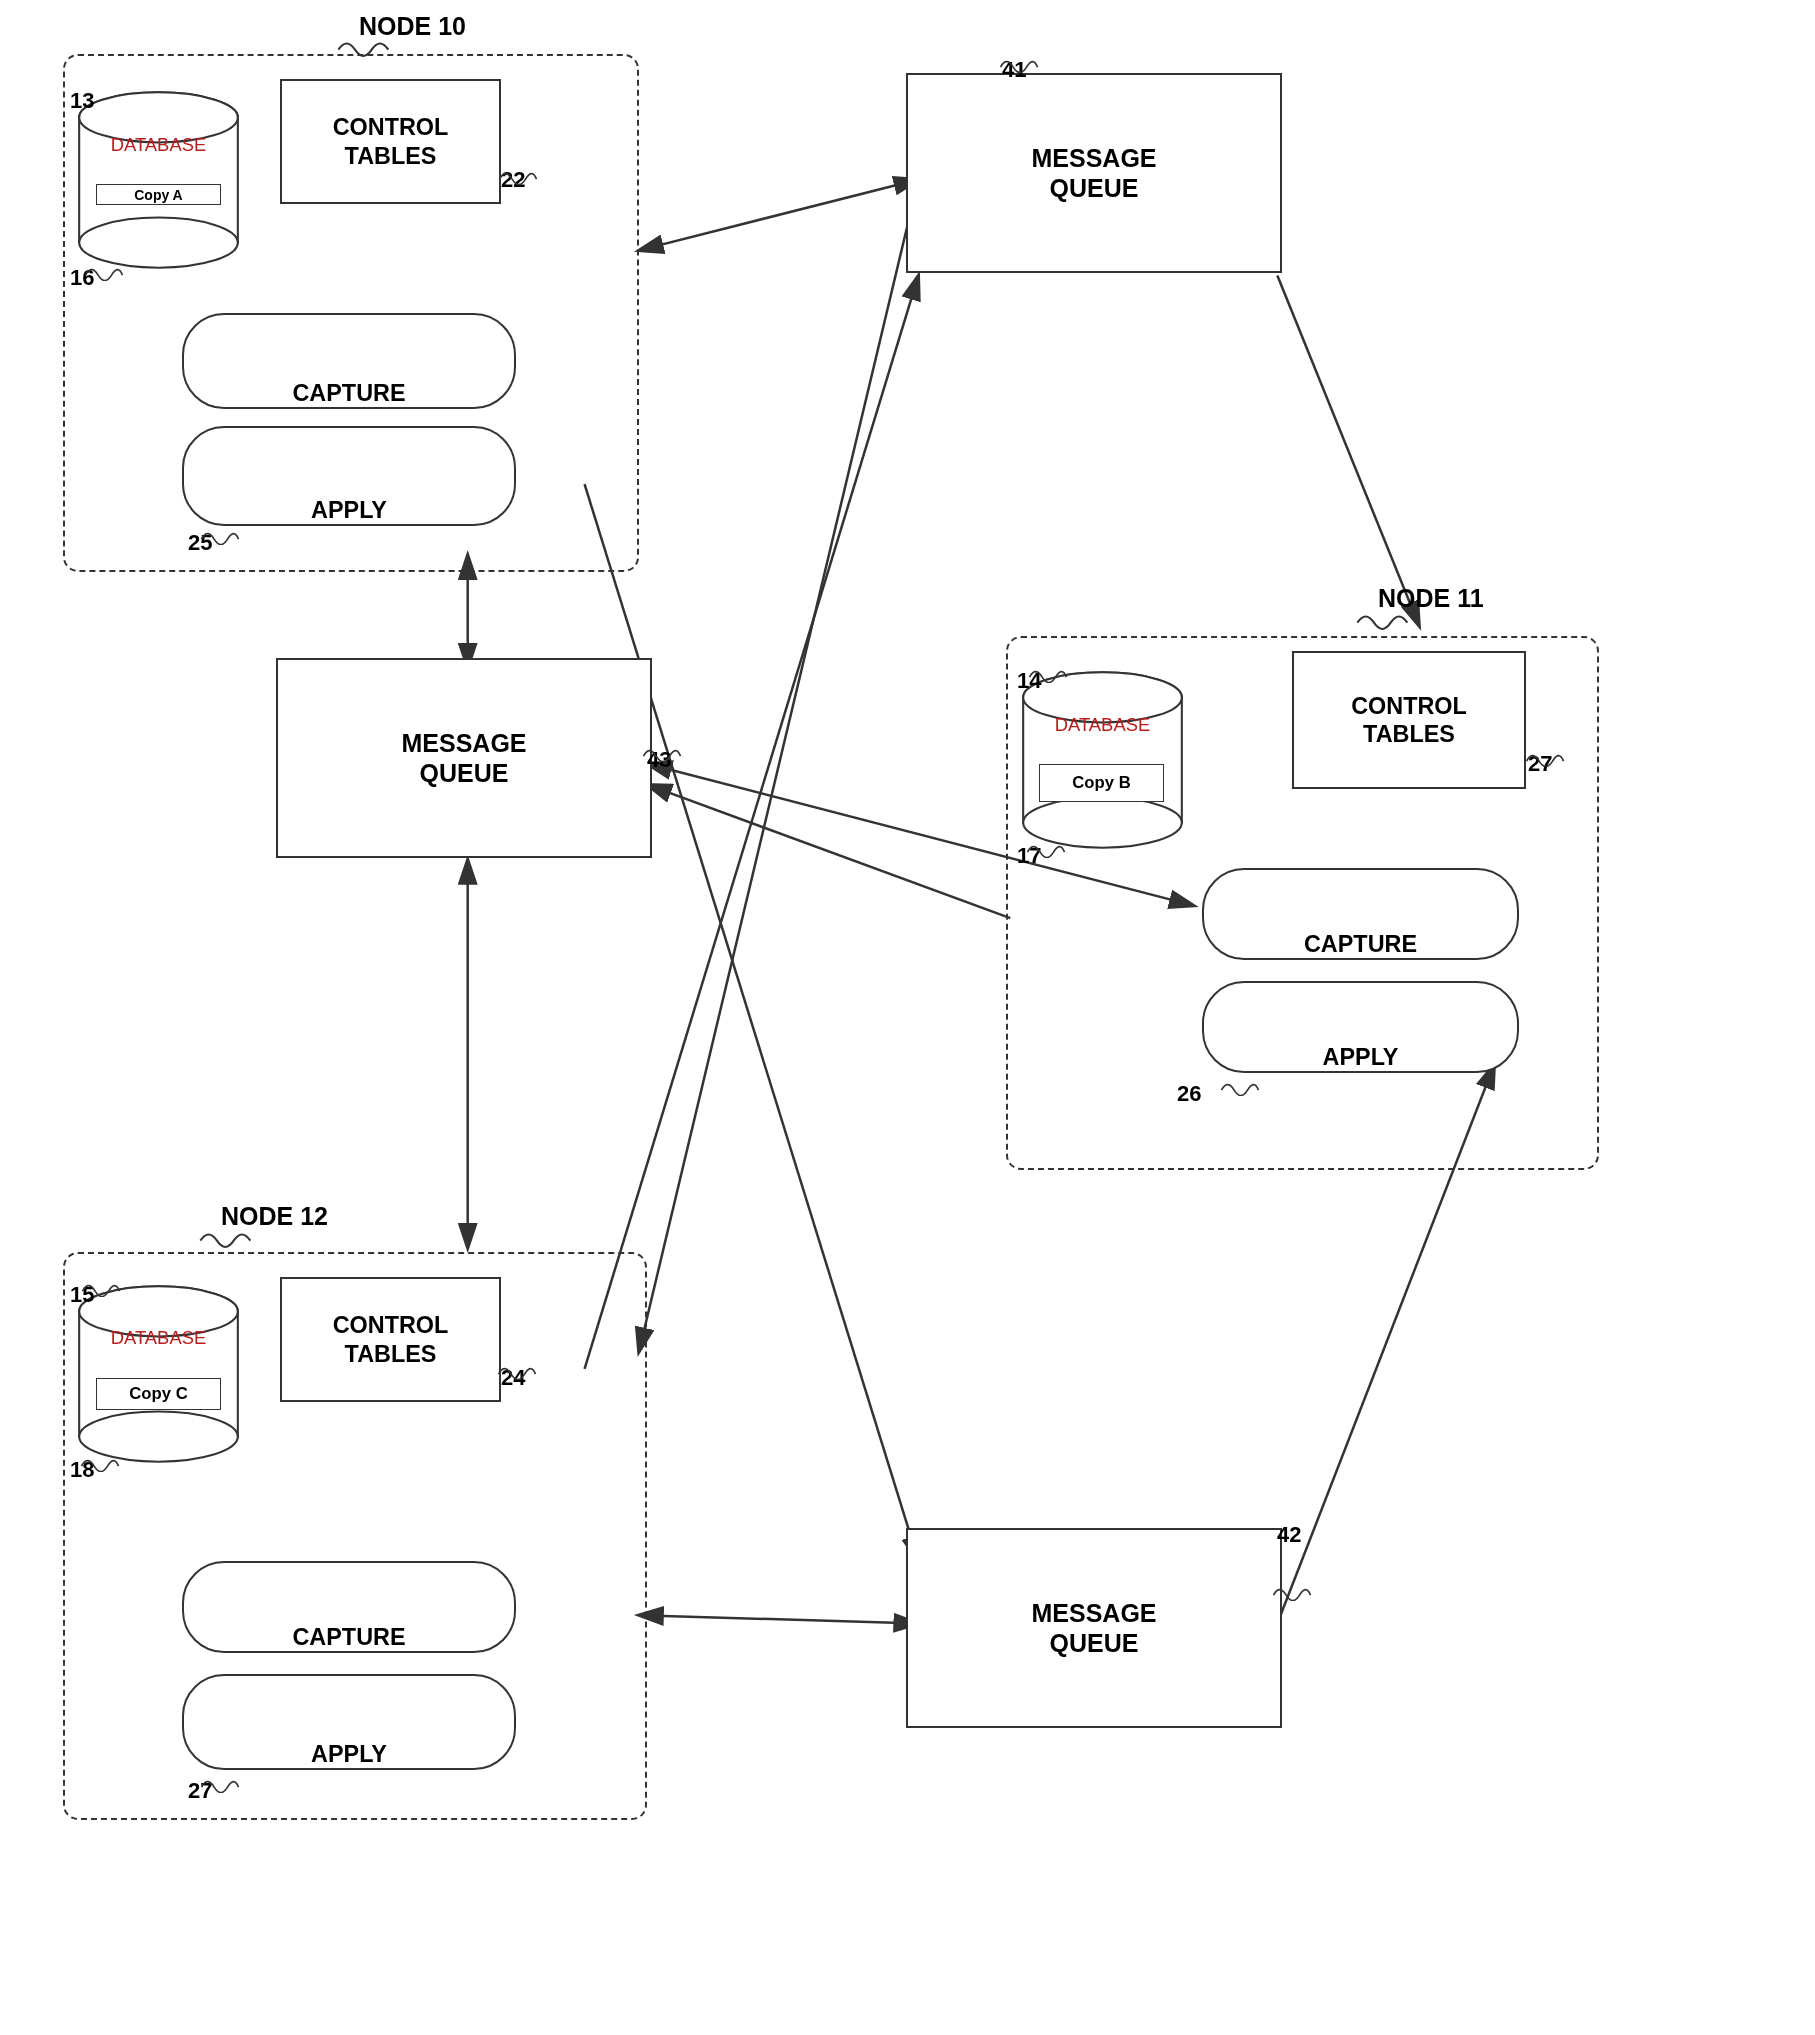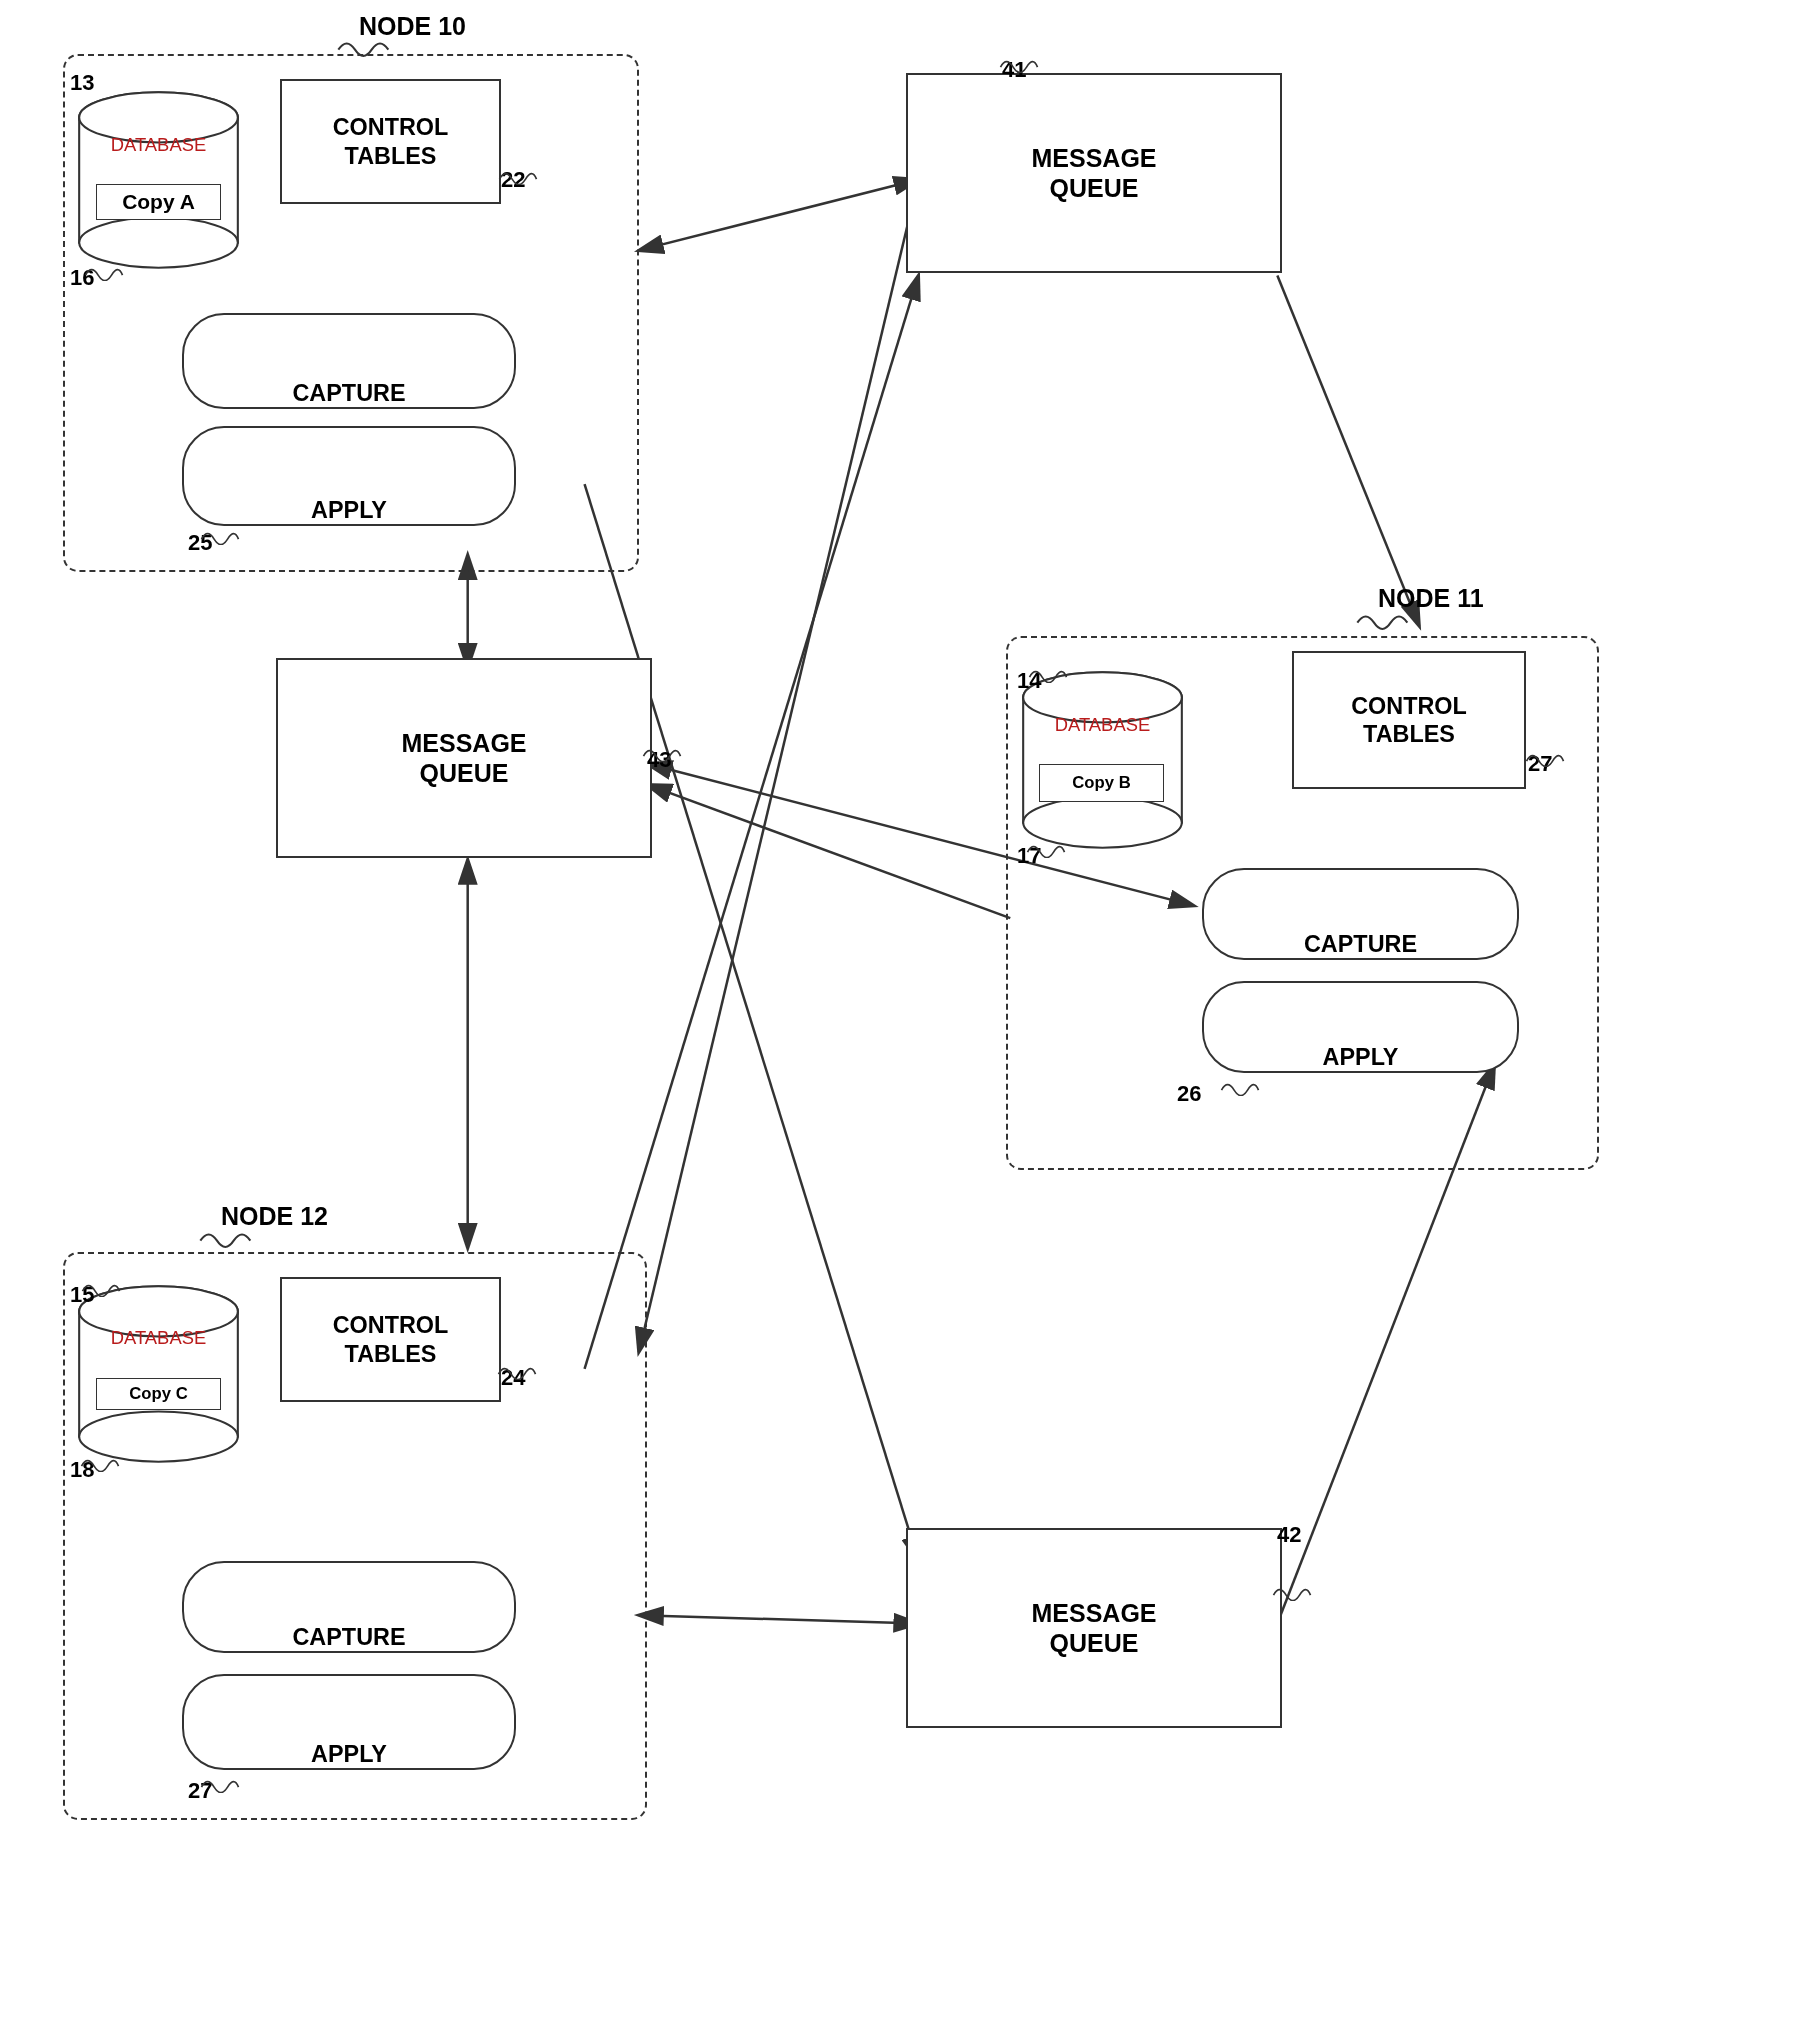--- a/index.html
+++ b/index.html
@@ -155,22 +155,22 @@
 
   <div class="db-cylinder" style="left:75px; top:88px; width:167px; height:184px;">
     <svg viewBox="0 0 200 220" xmlns="http://www.w3.org/2000/svg">
       <ellipse cx="100" cy="35" rx="95" ry="30" fill="#fff" stroke="#333" stroke-width="2.5"></ellipse>
       <rect x="5" y="35" width="190" height="150" fill="#fff" stroke="#333" stroke-width="2.5"></rect>
       <ellipse cx="100" cy="185" rx="95" ry="30" fill="#fff" stroke="#333" stroke-width="2.5"></ellipse>
       <ellipse cx="100" cy="35" rx="95" ry="30" fill="#fff" stroke="#333" stroke-width="2.5"></ellipse>
     </svg>
   </div>
   <div class="db-label" style="left:79px; top:134px; width:159px; font-size:18.4px;">DATABASE</div>
-  <div class="copy-box" style="left:96px; top:184px; width:125px; height:36px; font-size:21px;">Copy A</div>
-  <div class="ref-label" style="left:70px; top:70px;">13</div>
+  <div class="copy-box" style="left:96px; top:184px; width:125px; height:21px; font-size:14px;">Copy A</div>
+  <div class="ref-label" style="left:70px; top:88px;">13</div>
 
   <div class="ref-label" style="left:70px; top:265px;">16</div>
   <svg style="position:absolute;left:83px;top:260px;width:42px;height:21px;" viewBox="0 0 50 25" width="42" height="21">
     <path d="M3,18 Q10,5 18,18 Q26,31 34,18 Q42,5 47,18" stroke="#333" stroke-width="2" fill="none"></path>
   </svg>
 
   <div class="solid-rect" style="left:280px; top:79px; width:221px; height:125px; font-size:23.4px;">
     <span style="white-space:pre-line;">CONTROL
 TABLES</span>
   </div>

